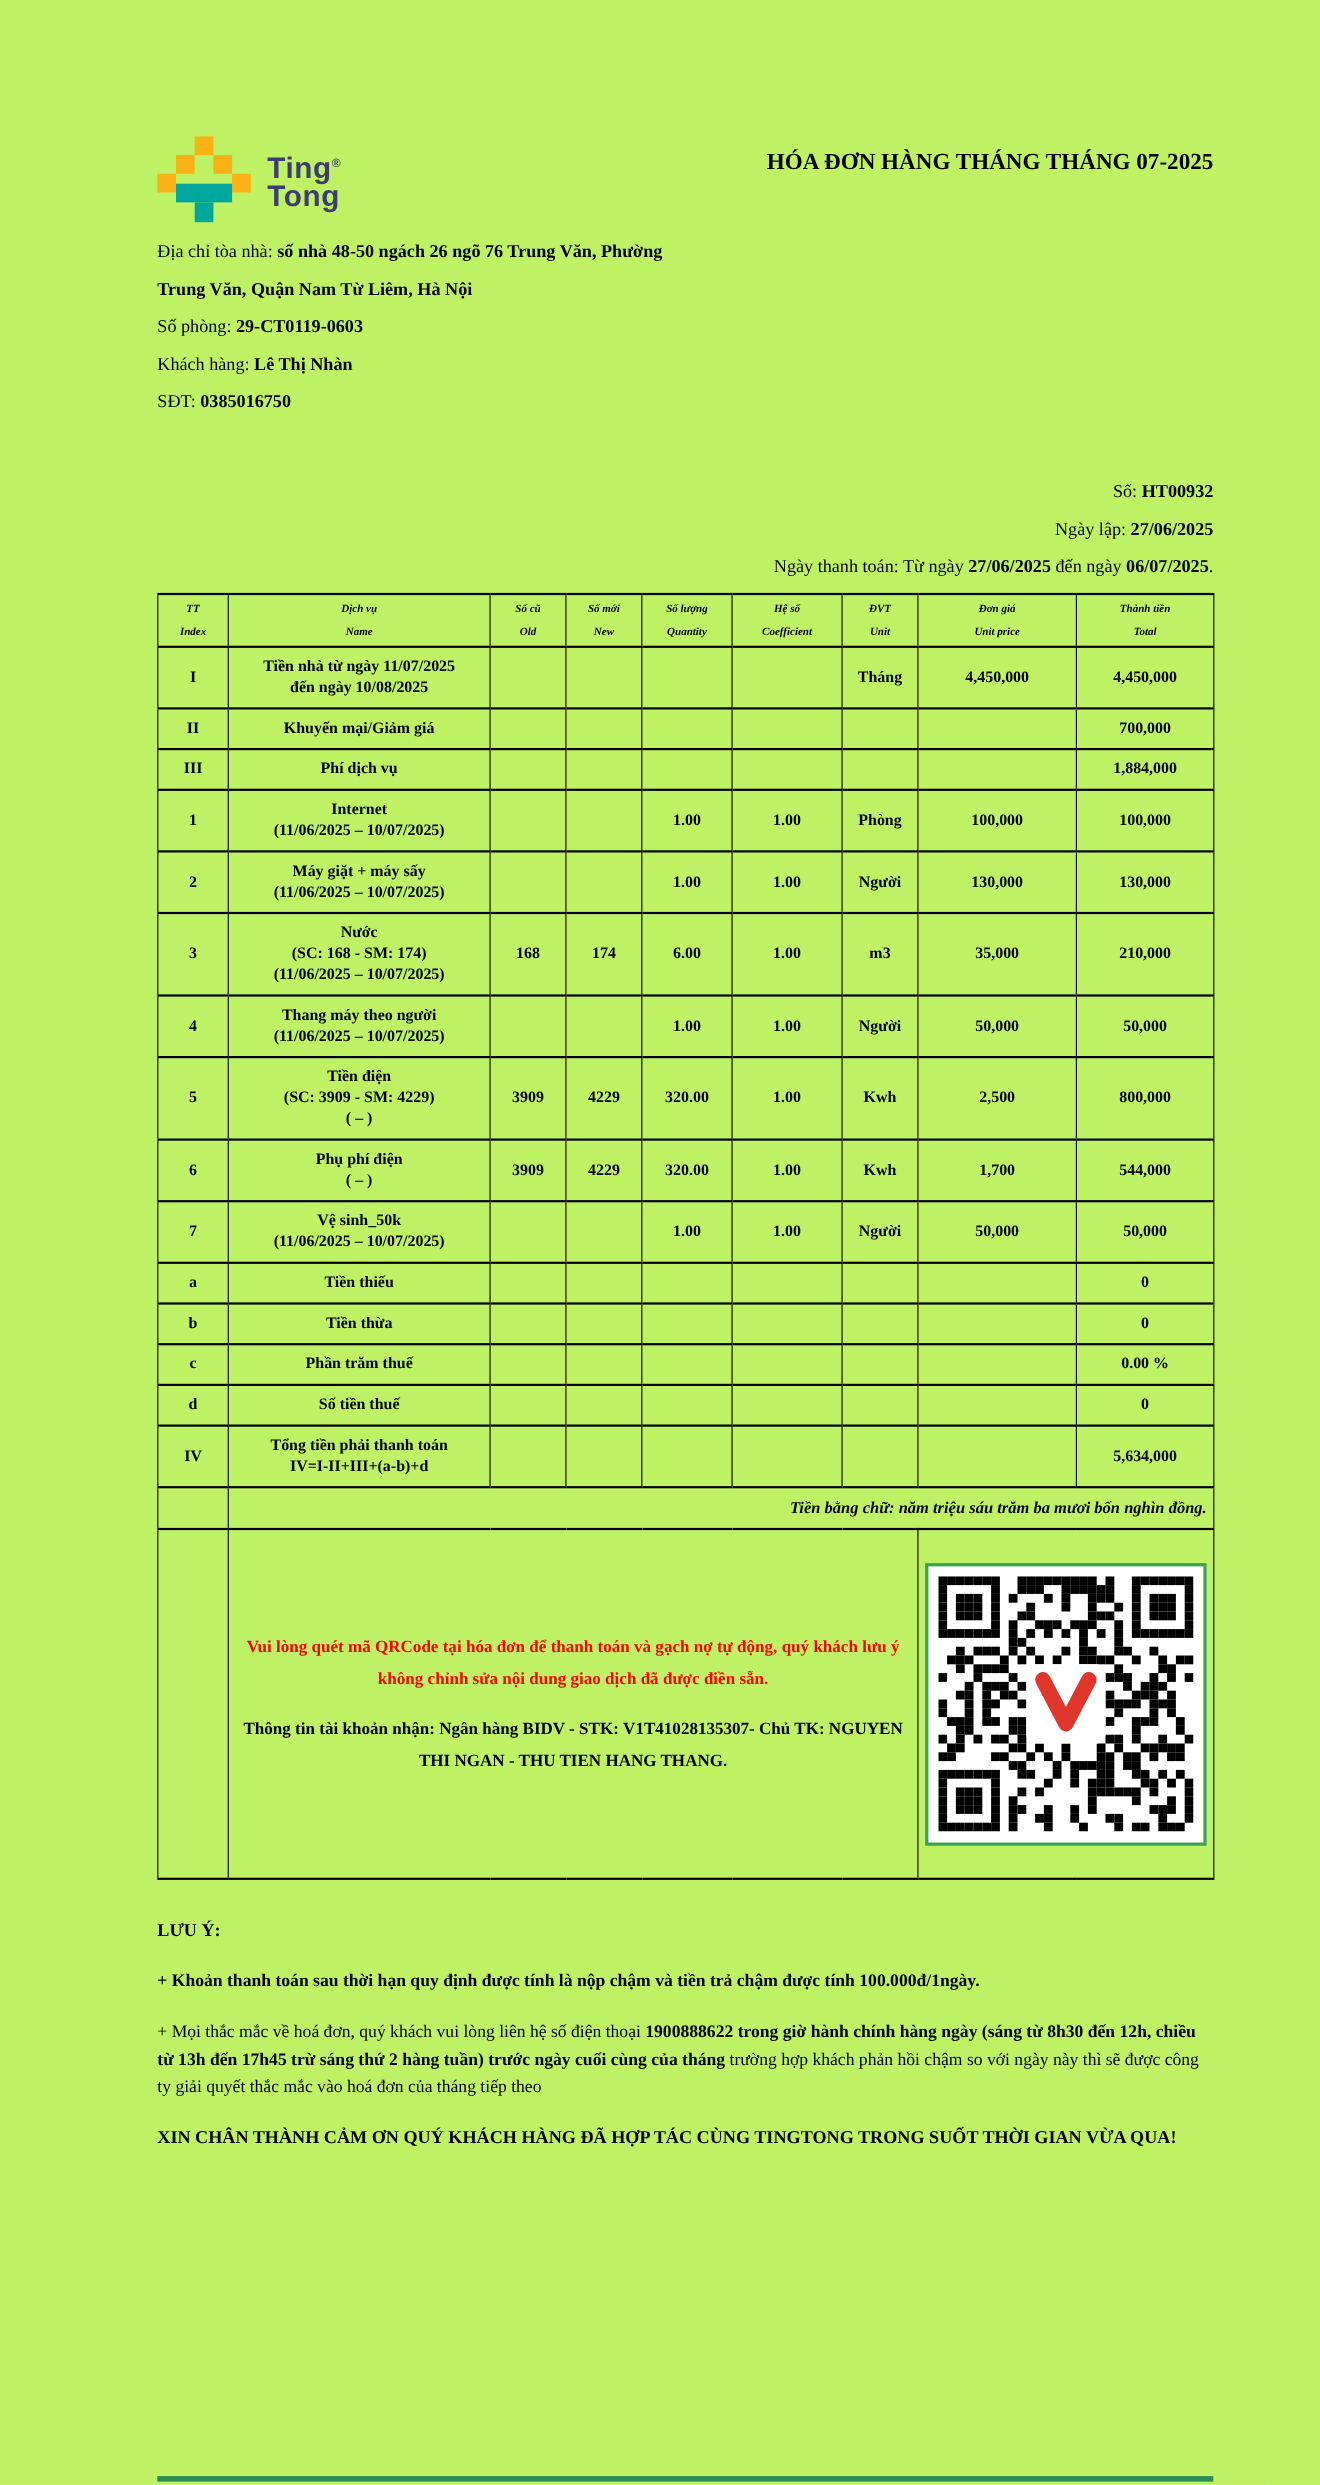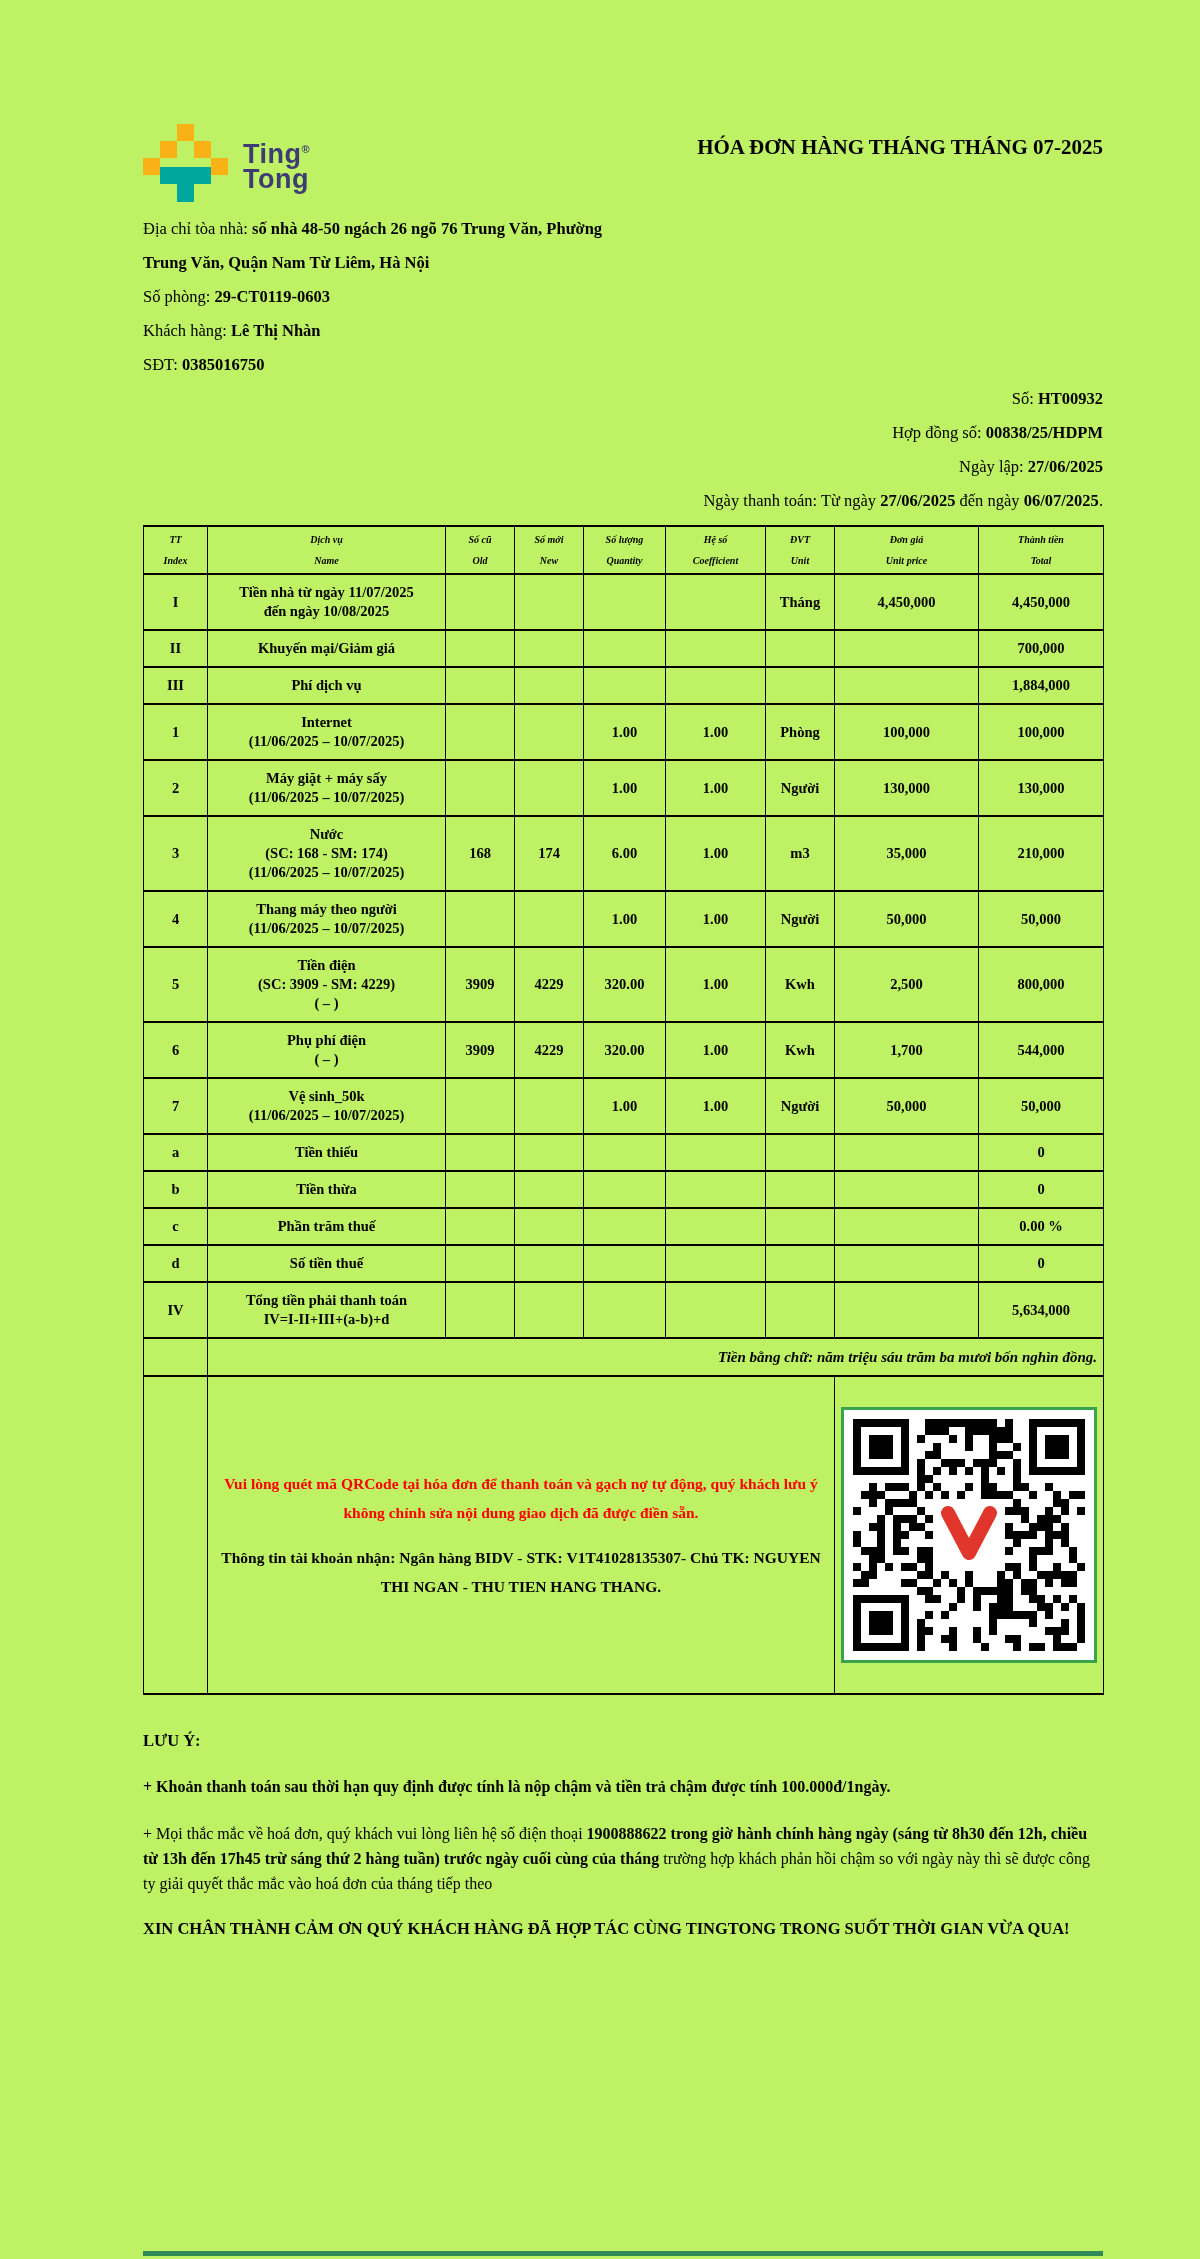--- a/index.html
+++ b/index.html
@@ -29,21 +29,21 @@
   .brand-text sup { font-size:11px; vertical-align:super; }
   .title {
     margin:8px 0 0 0; max-width:490px; text-align:right;
     font-size:21px; line-height:30px; font-weight:bold;
   }
 
   
   .info { display:flex; justify-content:space-between; margin-top:10px; font-size:16.5px; line-height:34px;flex-direction:column; }
   .info p { margin:0; }
   .info-left { width:492px; }
-  .info-right { flex:1; text-align:right; }
+  .info-right { flex:1; text-align:right;margin-top:48px; }
 
   
   table.inv {
     margin-top:7px; width:960px; border-collapse:collapse; table-layout:fixed;
     font-size:14.5px; font-weight:bold;
   }
   table.inv th, table.inv td {
     border-left:1px solid #000; border-right:1px solid #000;
     border-top:2px solid #000; border-bottom:2px solid #000;
     padding:8px 6px; vertical-align:middle; text-align:center;
@@ -101,21 +101,20 @@
 
     <section class="info">
       <div class="info-left">
         <p><span>Địa chỉ tòa nhà: </span><b>số nhà 48-50 ngách 26 ngõ 76 Trung Văn, Phường Trung Văn, Quận Nam Từ Liêm, Hà Nội</b></p>
         <p><span>Số phòng: </span><b>29-CT0119-0603</b></p>
         <p><span>Khách hàng: </span><b>Lê Thị Nhàn</b></p>
         <p><span>SĐT: </span><b>0385016750</b></p>
       </div>
       <div class="info-right">
         <p><span>Số: </span><b>HT00932</b></p>
-        <p><span>Hợp đồng số: </span><b>00838/25/HDPM</b></p>
         <p><span>Ngày lập: </span><b>27/06/2025</b></p>
         <p><span>Ngày thanh toán: Từ ngày </span><b>27/06/2025</b><span> đến ngày </span><b>06/07/2025</b><span>.</span></p>
       </div>
     </section>
 
     <table class="inv">
       <colgroup>
         <col style="width:64px">
           <col style="width:238px">
           <col style="width:69px">

